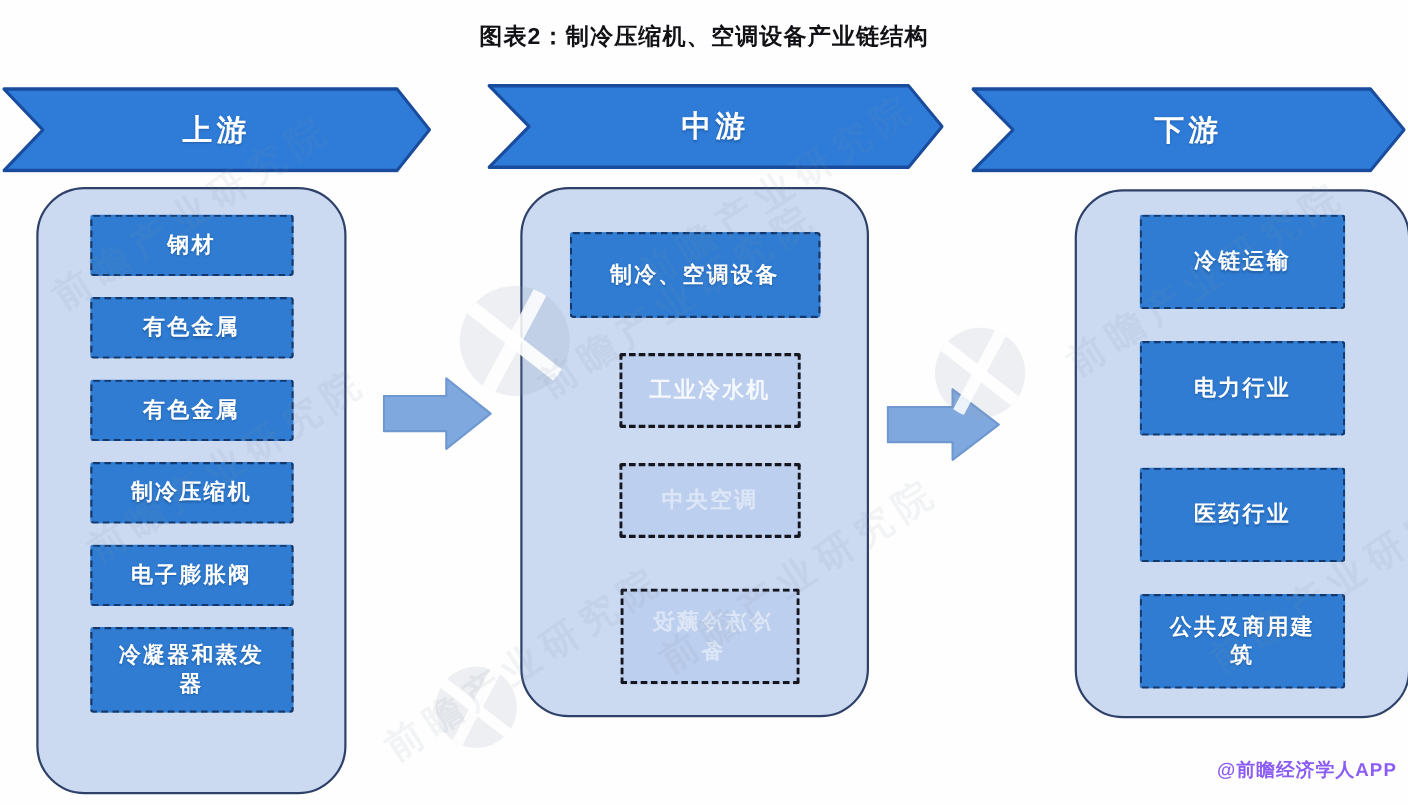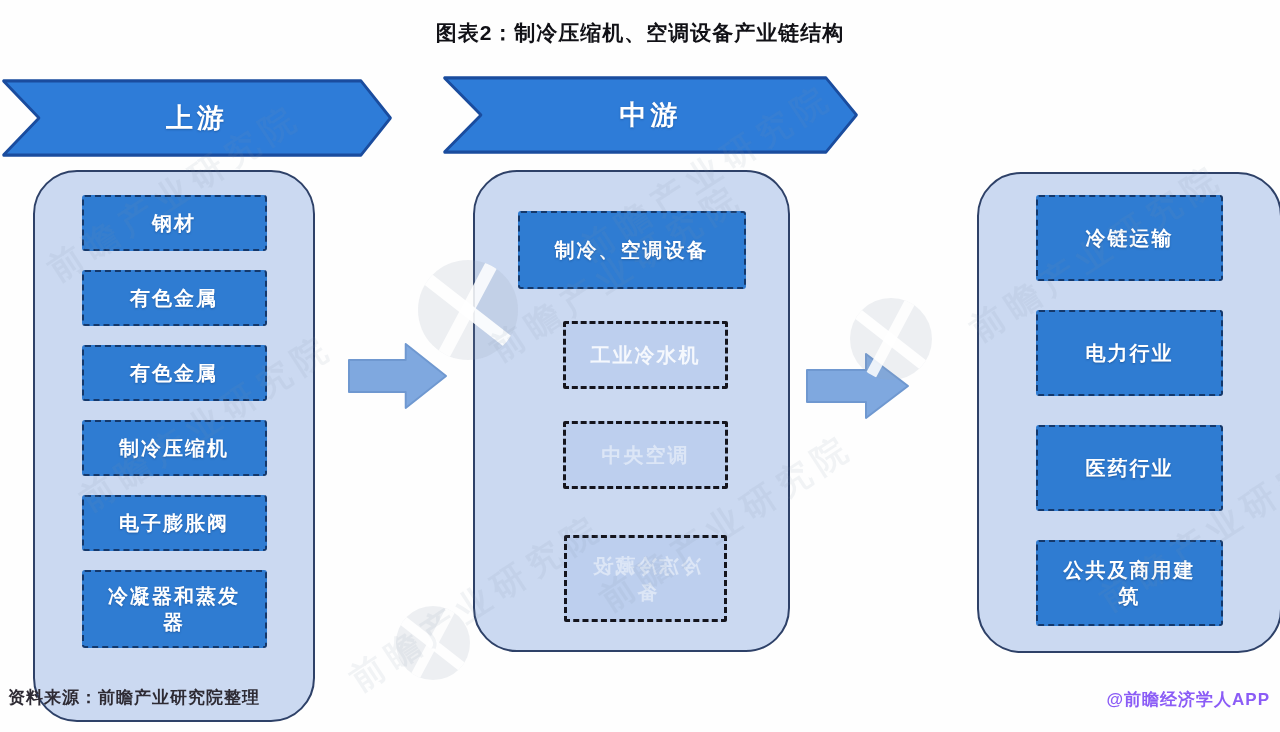--- a/index.html
+++ b/index.html
@@ -104,20 +104,27 @@
   </div>
 
   <div class="chevron chev-mid">
     <svg viewBox="0 0 415 61" preserveAspectRatio="none">
       <polygon points="1.5,1.5 383,1.5 413.5,30.5 383,59.5 1.5,59.5 38,30.5" stroke-width="2.5" stroke-linejoin="round" fill="#2E7CD8"></polygon>
       <polygon points="1.5,1.5 383,1.5 413.5,30.5 383,59.5 1.5,59.5 38,30.5" fill="none" stroke-width="2.5" stroke-linejoin="round" stroke="#1A4C9E"></polygon>
     </svg>
     <span class="lbl">中游</span>
   </div>
 
+  <div class="chevron chev-down">
+    <svg viewBox="0 0 395 61" preserveAspectRatio="none">
+      <polygon points="1.5,1.5 363,1.5 393.5,30.5 363,59.5 1.5,59.5 38,30.5" stroke-width="2.5" stroke-linejoin="round" fill="#2E7CD8"></polygon>
+      <polygon points="1.5,1.5 363,1.5 393.5,30.5 363,59.5 1.5,59.5 38,30.5" fill="none" stroke-width="2.5" stroke-linejoin="round" stroke="#1A4C9E"></polygon>
+    </svg>
+    <span class="lbl">下游</span>
+  </div>
 
   <div class="pool pool-up">
     <div class="node">
       <span>钢材</span>
     </div>
     <div class="node">
       <span>有色金属</span>
     </div>
     <div class="node">
       <span>有色金属</span>
@@ -169,21 +176,20 @@
       <polygon points="1,18 60,18 60,2 102,34 60,66 60,50 1,50" fill="none" stroke-width="2" stroke-linejoin="round" stroke="#6F98D0"></polygon>
     </svg>
   </div>
   <div class="arrow arrow-2">
     <svg viewBox="0 0 104 68" preserveAspectRatio="none">
       <polygon points="1,18 60,18 60,2 102,34 60,66 60,50 1,50" stroke-width="2" stroke-linejoin="round" fill="#7FA8DF"></polygon>
       <polygon points="1,18 60,18 60,2 102,34 60,66 60,50 1,50" fill="none" stroke-width="2" stroke-linejoin="round" stroke="#6F98D0"></polygon>
     </svg>
   </div>
 
-  <div class="src">资料来源：前瞻产业研究院整理</div>
   <div class="credit">@前瞻经济学人APP</div>
 
   <div class="wm">
     <div class="wm-circle wm-c1"></div>
     <div class="wm-circle wm-c2"></div>
     <div class="wm-circle wm-c3"></div>
     <span class="wm-text" style="left:28px;top:170px;">前瞻产业研究院</span>
     <span class="wm-text" style="left:60px;top:400px;">前瞻产业研究院</span>
     <span class="wm-text" style="left:470px;top:250px;">前瞻产业研究院</span>
     <span class="wm-text" style="left:330px;top:580px;">前瞻产业研究院</span>

